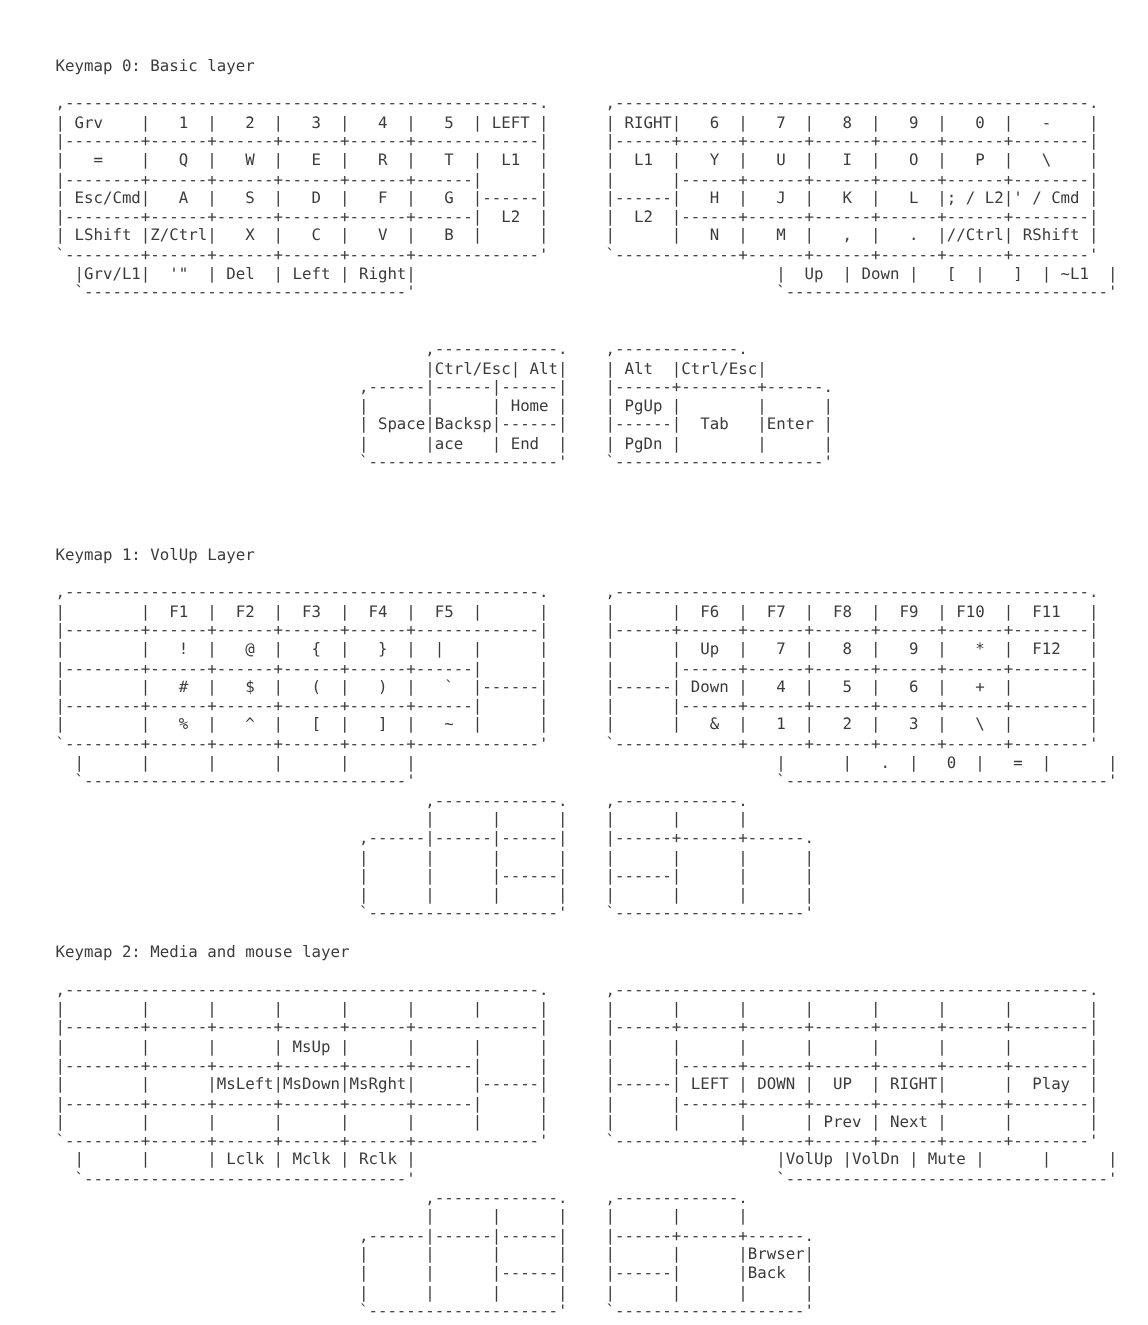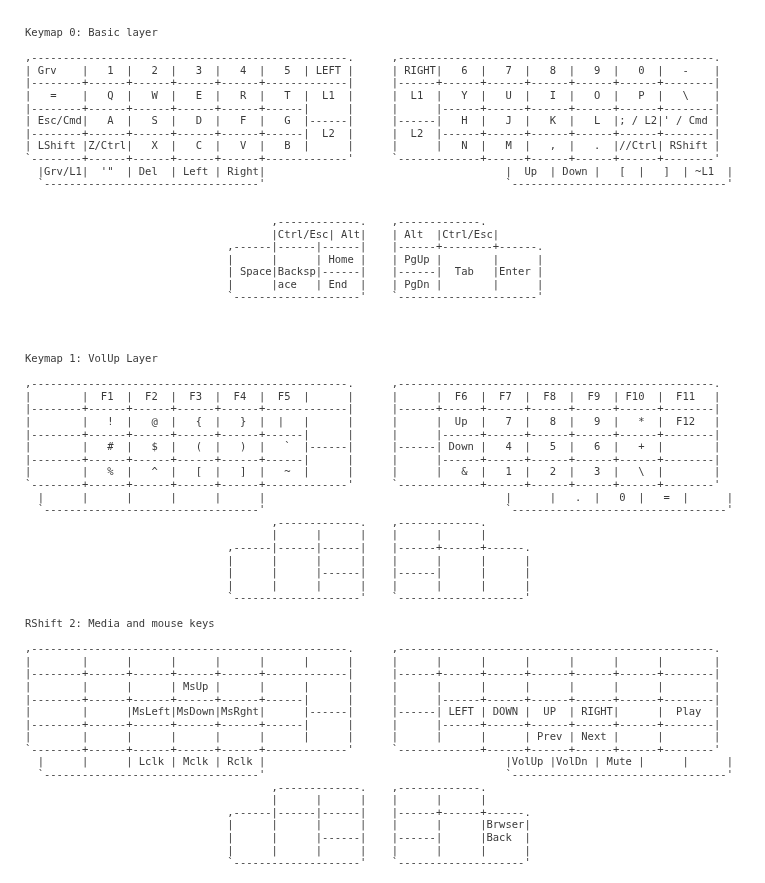--- a/index.html
+++ b/index.html
@@ -12,21 +12,21 @@
     height: 883px;
     box-sizing: border-box;
     padding: 26px 0 0 25px;
     overflow: hidden;
     color: #3b3b3b;
     font-family: "DejaVu Sans Mono", "Liberation Mono", monospace;
     font-size: 10.5px;
     line-height: 12.6px;
   }
   .keymap-section {
-    margin: 0;
+    margin: 12px;
     padding: 0;
   }
   .km-title {
     margin: 0;
     padding: 0;
     font-weight: normal;
     font-size: 10.5px;
     line-height: 12.6px;
     white-space: pre;
     color: #3b3b3b;
@@ -87,21 +87,21 @@
                                        ,-------------.    ,-------------.
                                        |      |      |    |      |      |
                                 ,------|------|------|    |------+------+------.
                                 |      |      |      |    |      |      |      |
                                 |      |      |------|    |------|      |      |
                                 |      |      |      |    |      |      |      |
                                 `--------------------'    `--------------------'</pre>
 </div>
 
 <div class="keymap-section" id="section-keymap-2">
-  <div class="km-title">RShift 2: Media and mouse keys</div>
+  <div class="km-title">Keymap 2: Media and mouse layer</div>
   <pre class="km-art">,--------------------------------------------------.      ,--------------------------------------------------.
 |        |      |      |      |      |      |      |      |      |      |      |      |      |      |        |
 |--------+------+------+------+------+-------------|      |------+------+------+------+------+------+--------|
 |        |      |      | MsUp |      |      |      |      |      |      |      |      |      |      |        |
 |--------+------+------+------+------+------|      |      |      |------+------+------+------+------+--------|
 |        |      |MsLeft|MsDown|MsRght|      |------|      |------| LEFT | DOWN |  UP  | RIGHT|      |  Play  |
 |--------+------+------+------+------+------|      |      |      |------+------+------+------+------+--------|
 |        |      |      |      |      |      |      |      |      |      |      | Prev | Next |      |        |
 `--------+------+------+------+------+-------------'      `-------------+------+------+------+------+--------'
   |      |      | Lclk | Mclk | Rclk |                                      |VolUp |VolDn | Mute |      |      |

